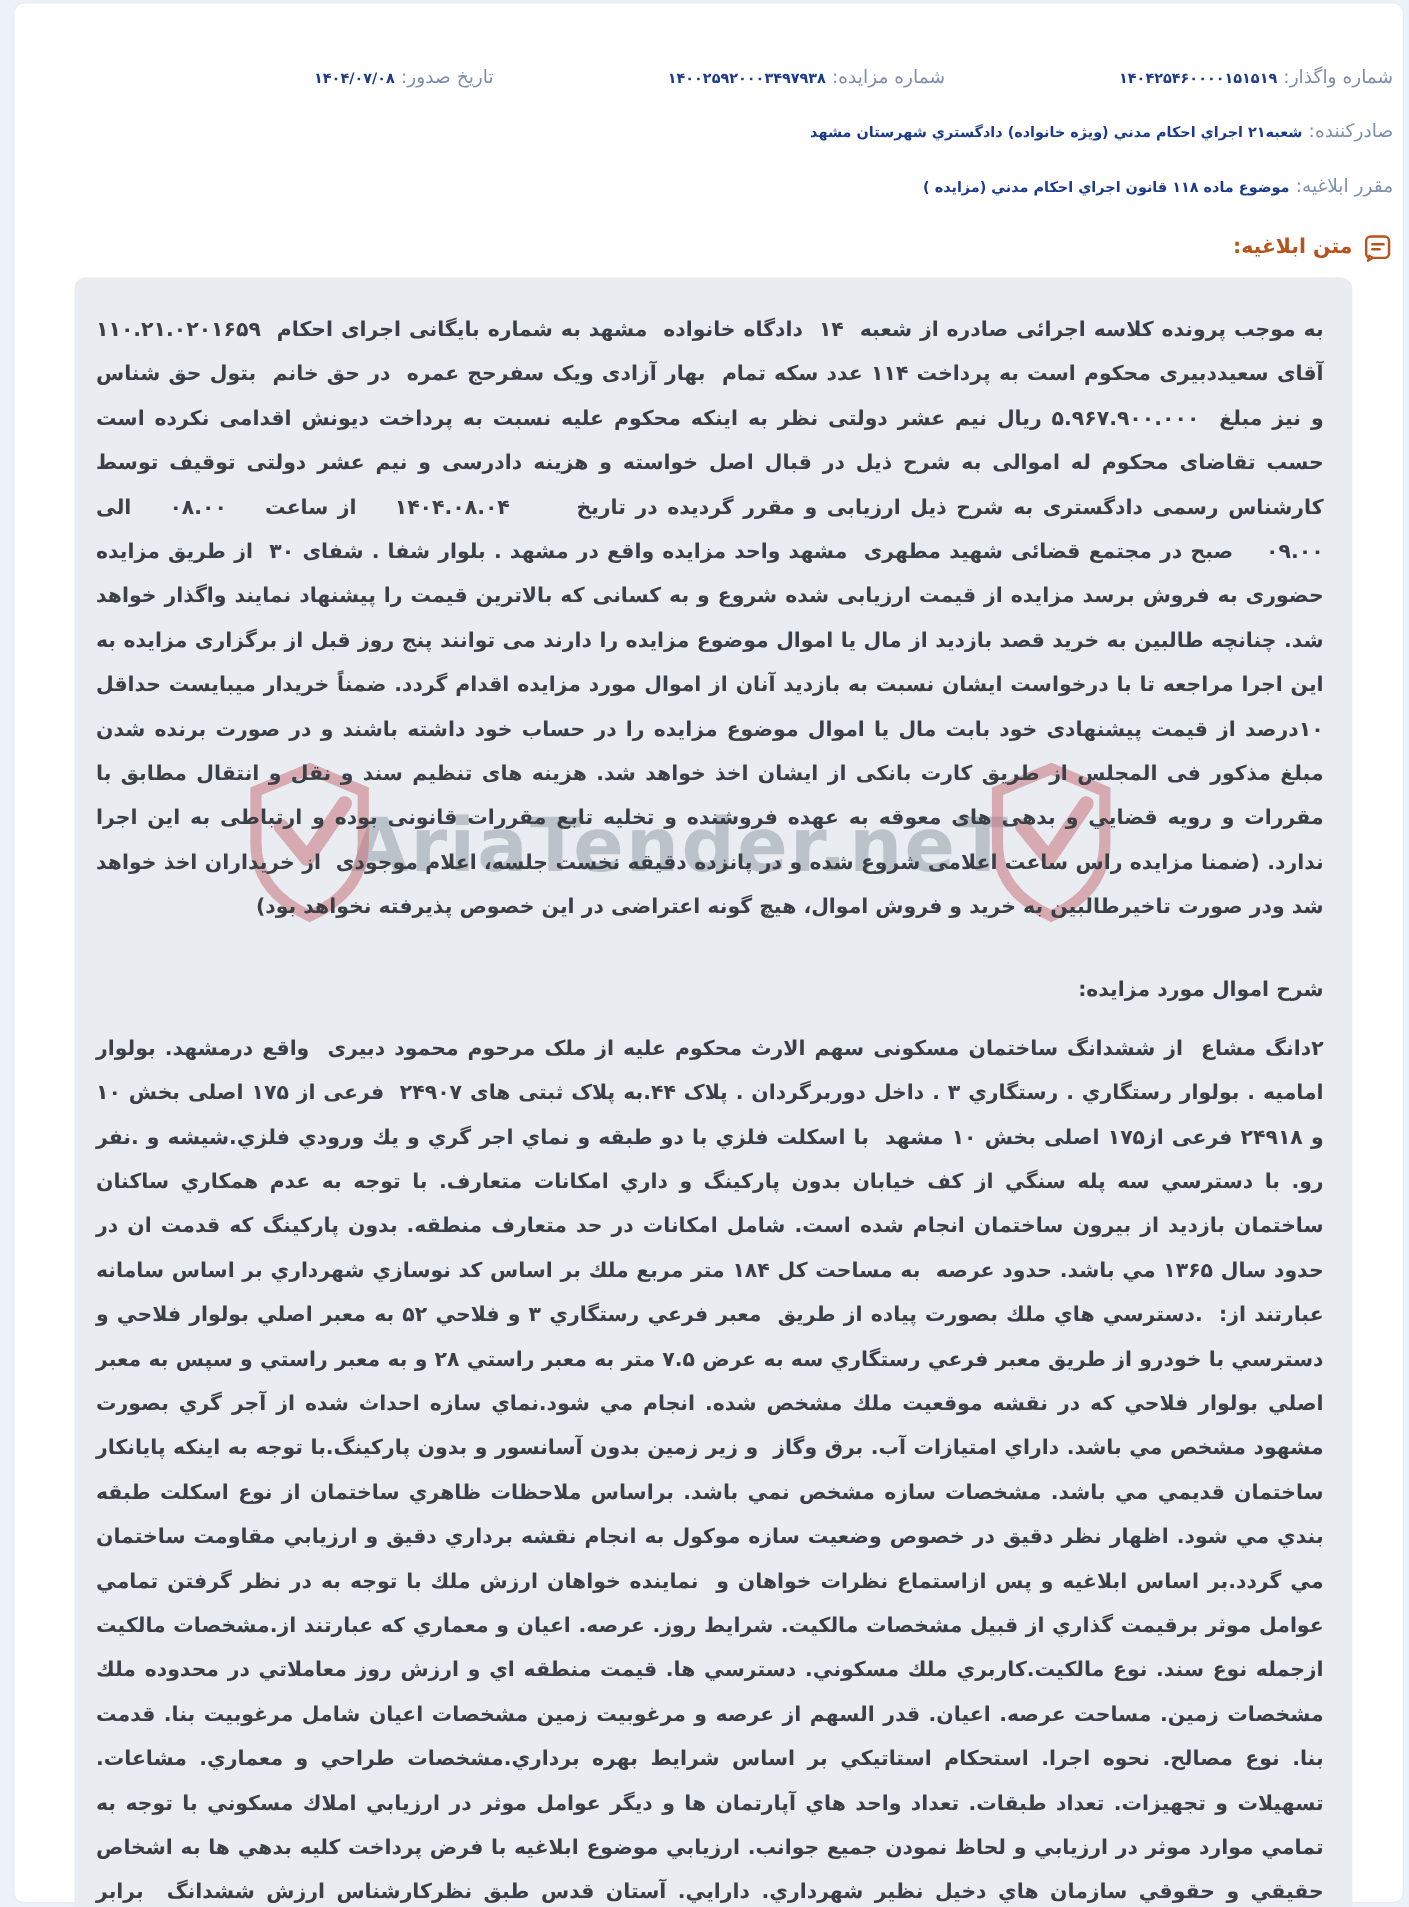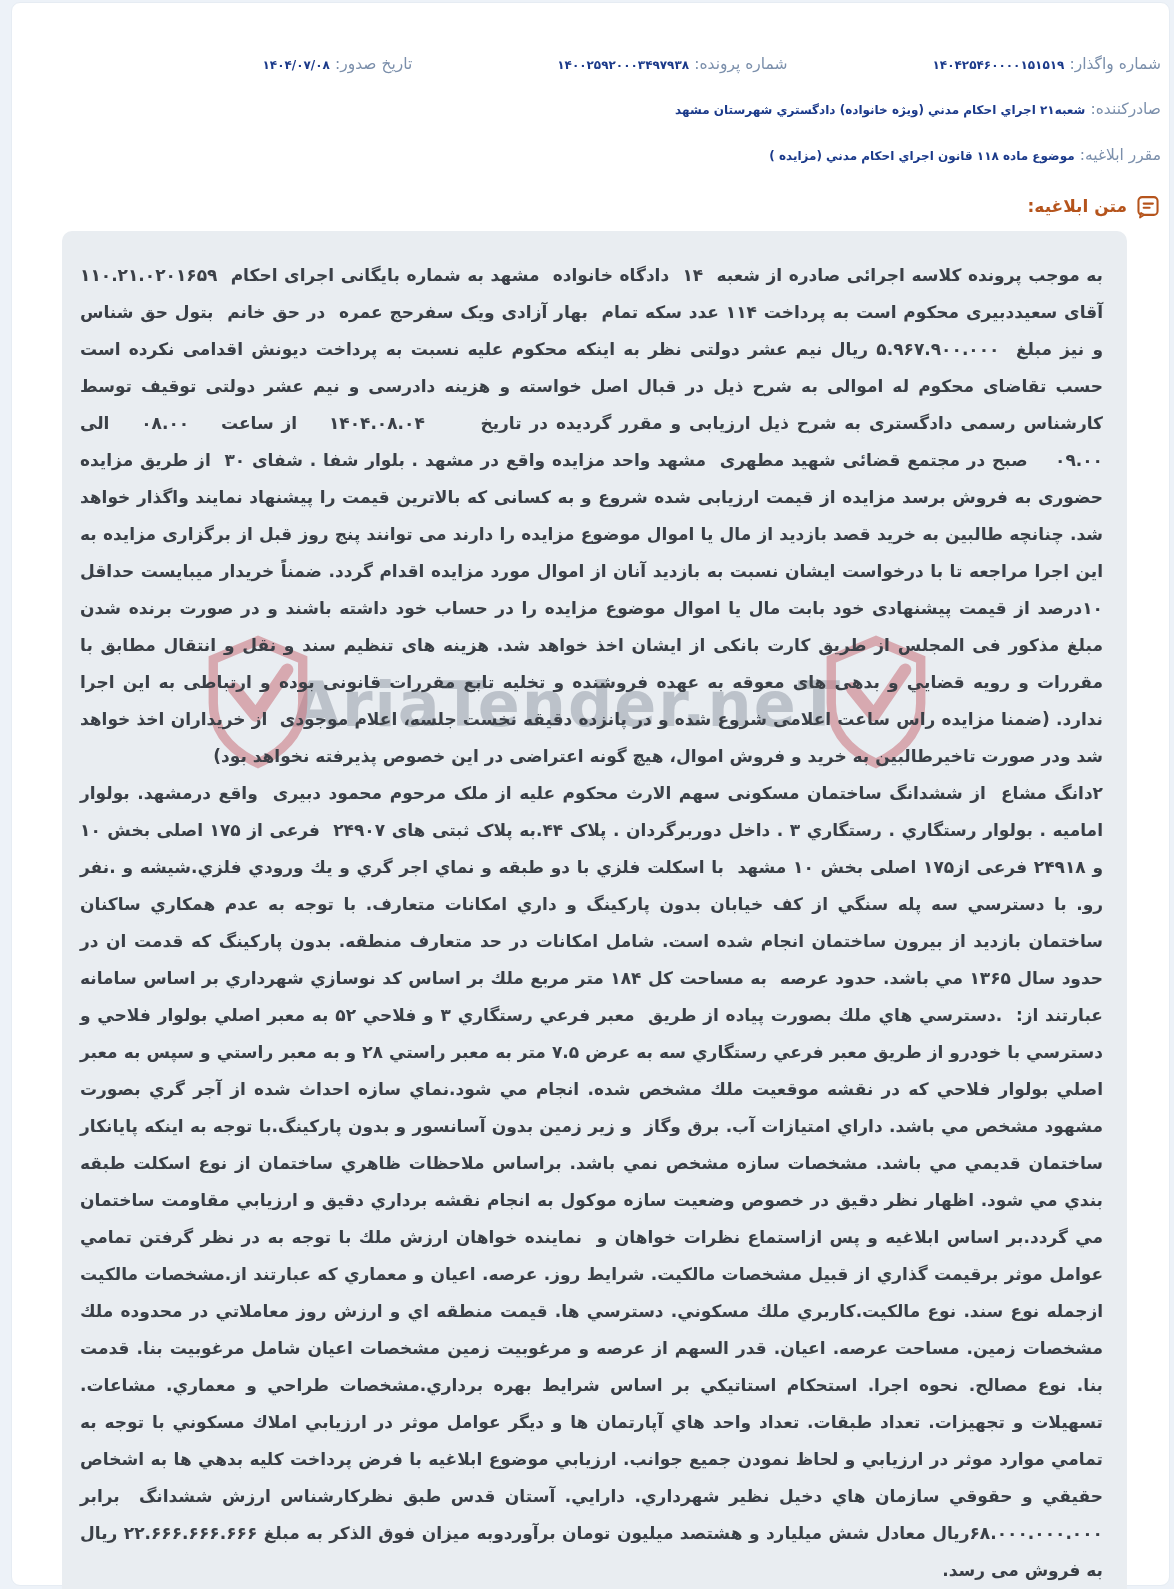--- a/index.html
+++ b/index.html
@@ -105,21 +105,21 @@
 <div class="card">
 
   <div class="header">
 
     <div class="meta-row">
       <span class="meta-field">
         <span class="meta-label">شماره واگذار:</span>
         <span class="meta-value">۱۴۰۴۲۵۴۶۰۰۰۰۱۵۱۵۱۹</span>
       </span>
       <span class="meta-field">
-        <span class="meta-label">شماره پرونده:</span>
+        <span class="meta-label">شماره مزايده:</span>
         <span class="meta-value">۱۴۰۰۲۵۹۲۰۰۰۳۴۹۷۹۳۸</span>
       </span>
       <span class="meta-field">
         <span class="meta-label">تاریخ صدور:</span>
         <span class="meta-value">۱۴۰۴/۰۷/۰۸</span>
       </span>
     </div>
 
     <div class="meta-line">
       <span class="meta-label">صادرکننده:</span>
@@ -158,18 +158,19 @@
         <svg width="104" height="136" viewBox="0 0 100 130" fill="none">
           <path d="M50 6 L93 24 V66 Q93 104 50 124 Q7 104 7 66 V24 Z" stroke="#c9737c" stroke-width="9"></path>
           <path d="M27 52 L48 78 L78 34" stroke="#c9737c" stroke-width="12" stroke-linecap="round" stroke-linejoin="round"></path>
         </svg>
       </span>
     </div>
 
 
     <p class="body-text para">به موجب پرونده کلاسه اجرائی صادره از شعبه  ۱۴  دادگاه خانواده  مشهد به شماره بایگانی اجرای احکام  ۱۱۰.۲۱.۰۲۰۱۶۵۹  آقای سعیددبیری محکوم است به پرداخت ۱۱۴ عدد سکه تمام  بهار آزادی ویک سفرحج عمره  در حق خانم  بتول حق شناس  و نیز مبلغ  ۵.۹۶۷.۹۰۰.۰۰۰ ریال نیم عشر دولتی نظر به اینکه محکوم علیه نسبت به پرداخت دیونش اقدامی نکرده است حسب تقاضای محکوم له اموالی به شرح ذیل در قبال اصل خواسته و هزینه دادرسی و نیم عشر دولتی توقیف توسط کارشناس رسمی دادگستری به شرح ذیل ارزیابی و مقرر گردیده در تاریخ       ۱۴۰۴.۰۸.۰۴    از ساعت    ۰۸.۰۰    الی    ۰۹.۰۰    صبح در مجتمع قضائی شهید مطهری  مشهد واحد مزایده واقع در مشهد . بلوار شفا . شفای ۳۰  از طریق مزایده حضوری به فروش برسد مزایده از قیمت ارزیابی شده شروع و به کسانی که بالاترین قیمت را پیشنهاد نمایند واگذار خواهد شد. چنانچه طالبین به خرید قصد بازدید از مال یا اموال موضوع مزایده را دارند می توانند پنج روز قبل از برگزاری مزایده به این اجرا مراجعه تا با درخواست ایشان نسبت به بازدید آنان از اموال مورد مزایده اقدام گردد. ضمناً خریدار میبایست حداقل ۱۰درصد از قیمت پیشنهادی خود بابت مال یا اموال موضوع مزایده را در حساب خود داشته باشند و در صورت برنده شدن مبلغ مذکور فی المجلس از طریق کارت بانکی از ایشان اخذ خواهد شد. هزینه های تنظیم سند و نقل و انتقال مطابق با مقررات و رویه قضايي و بدهی های معوقه به عهده فروشنده و تخلیه تابع مقررات قانونی بوده و ارتباطی به این اجرا ندارد. (ضمنا مزایده راس ساعت اعلامی شروع شده و در پانزده دقیقه نخست جلسه، اعلام موجودی  از خریداران اخذ خواهد شد ودر صورت تاخیرطالبین به خرید و فروش اموال، هیچ گونه اعتراضی در این خصوص پذیرفته نخواهد بود)</p>
 
+    <p class="body-text sub-heading">شرح اموال مورد مزایده:</p>
 
     <p class="body-text para">۲دانگ مشاع  از ششدانگ ساختمان مسکونی سهم الارث محکوم علیه از ملک مرحوم محمود دبیری  واقع درمشهد. بولوار امامیه . بولوار رستگاري . رستگاري ۳ . داخل دوربرگردان . پلاک ۴۴.به پلاک ثبتی های ۲۴۹۰۷  فرعی از ۱۷۵ اصلی بخش ۱۰ و ۲۴۹۱۸ فرعی از۱۷۵ اصلی بخش ۱۰ مشهد  با اسکلت فلزي با دو طبقه و نماي اجر گري و يك ورودي فلزي.شيشه و .نفر رو. با دسترسي سه پله سنگي از کف خیابان بدون پارکینگ و داري امکانات متعارف. با توجه به عدم همکاري ساکنان ساختمان بازدید از بیرون ساختمان انجام شده است. شامل امکانات در حد متعارف منطقه. بدون پارکینگ که قدمت ان در حدود سال ۱۳۶۵ مي باشد. حدود عرصه  به مساحت کل ۱۸۴ متر مربع ملك بر اساس كد نوسازي شهرداري بر اساس سامانه عبارتند از:  .دسترسي هاي ملك بصورت پیاده از طریق  معبر فرعي رستگاري ۳ و فلاحي ۵۲ به معبر اصلي بولوار فلاحي و دسترسي با خودرو از طریق معبر فرعي رستگاري سه به عرض ۷.۵ متر به معبر راستي ۲۸ و به معبر راستي و سپس به معبر اصلي بولوار فلاحي که در نقشه موقعیت ملك مشخص شده. انجام مي شود.نماي سازه احداث شده از آجر گري بصورت مشهود مشخص مي باشد. داراي امتیازات آب. برق وگاز  و زیر زمین بدون آسانسور و بدون پارکینگ.با توجه به اینکه پایانکار ساختمان قدیمي مي باشد. مشخصات سازه مشخص نمي باشد. براساس ملاحظات ظاهري ساختمان از نوع اسکلت طبقه بندي مي شود. اظهار نظر دقیق در خصوص وضعیت سازه موکول به انجام نقشه برداري دقیق و ارزیابي مقاومت ساختمان مي گردد.بر اساس ابلاغیه و پس ازاستماع نظرات خواهان و  نماینده خواهان ارزش ملك با توجه به در نظر گرفتن تمامي عوامل موثر برقیمت گذاري از قبیل مشخصات مالکیت. شرایط روز. عرصه. اعیان و معماري که عبارتند از.مشخصات مالکیت ازجمله نوع سند. نوع مالکیت.کاربري ملك مسکوني. دسترسي ها. قیمت منطقه اي و ارزش روز معاملاتي در محدوده ملك مشخصات زمین. مساحت عرصه. اعیان. قدر السهم از عرصه و مرغوبیت زمین مشخصات اعیان شامل مرغوبیت بنا. قدمت بنا. نوع مصالح. نحوه اجرا. استحکام استاتیکي بر اساس شرایط بهره برداري.مشخصات طراحي و معماري. مشاعات. تسهیلات و تجهیزات. تعداد طبقات. تعداد واحد هاي آپارتمان ها و دیگر عوامل موثر در ارزیابي املاك مسکوني با توجه به تمامي موارد موثر در ارزیابي و لحاظ نمودن جمیع جوانب. ارزیابي موضوع ابلاغیه با فرض پرداخت کلیه بدهي ها به اشخاص حقیقي و حقوقي سازمان هاي دخیل نظیر شهرداري. دارایي. آستان قدس طبق نظرکارشناس ارزش ششدانگ  برابر    ۶۸.۰۰۰.۰۰۰.۰۰۰ریال معادل شش میلیارد و هشتصد میلیون تومان برآوردوبه میزان فوق الذکر به مبلغ ۲۲.۶۶۶.۶۶۶.۶۶۶ ریال به فروش می رسد.</p>
 
   </div>
 
 </div>
 
 </body></html>

